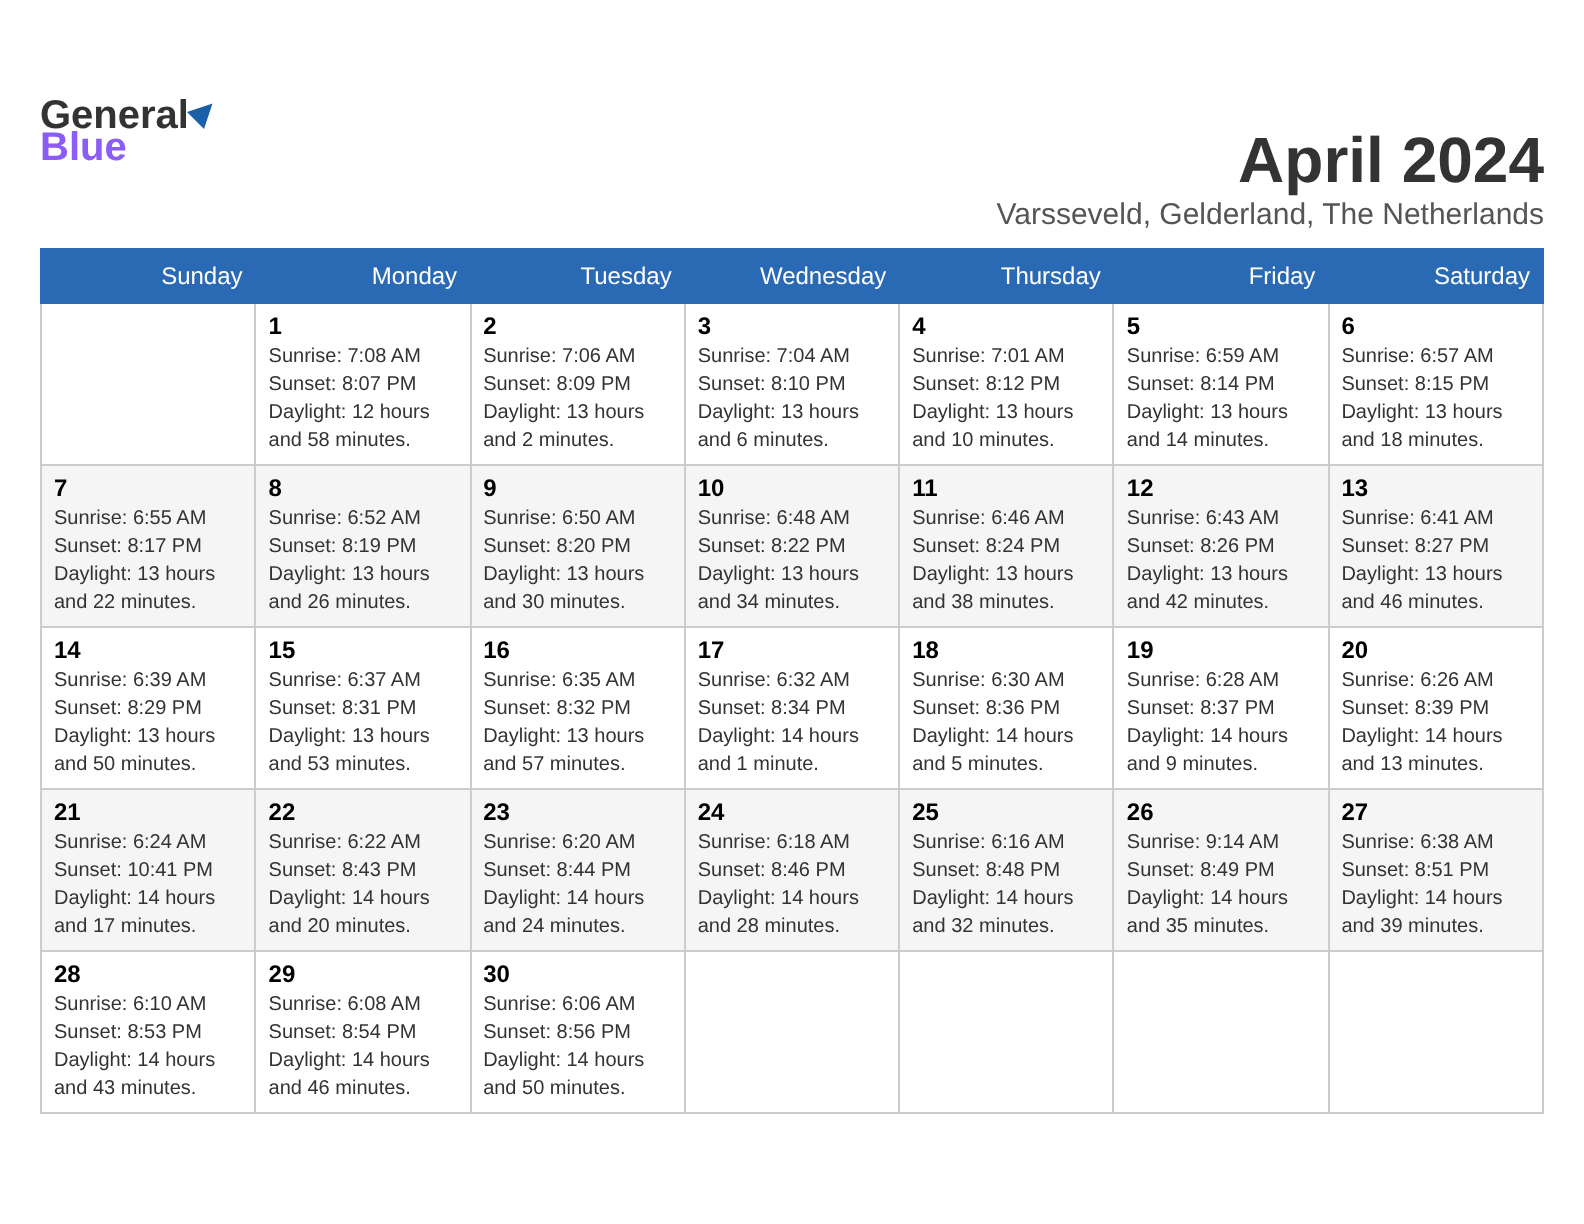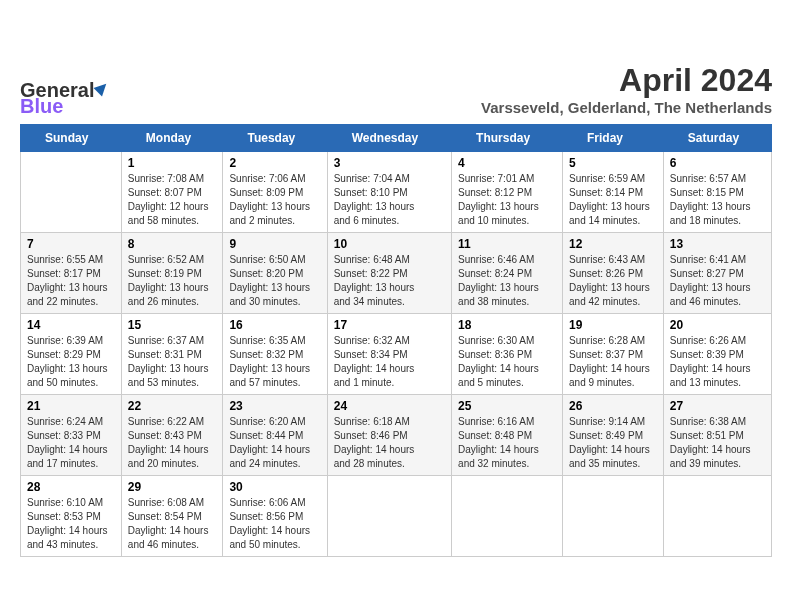--- a/index.html
+++ b/index.html
@@ -6,50 +6,49 @@
     body {
       font-family: Arial, sans-serif;
       background: #fff;
       width: 792px;
       min-height: 612px;
       padding: 16px 20px 16px 20px;
     }
     .header-area {
       display: flex;
       justify-content: space-between;
-      align-items: flex-end;
+      align-items: center;
       margin-bottom: 8px;
     }
     .title-area {
       text-align: right;
       margin-top: 46px;
     }
     .title-month {
       font-size: 32px;
       font-weight: bold;
       color: #333;
     }
     .title-location {
       font-size: 15px;
       color: #555;
-      font-weight: bold;
     }
     table {
       width: 100%;
       border-collapse: collapse;
       font-size: 11px;
     }
     thead tr {
       background-color: #2a6ab5;
       color: #fff;
     }
     thead th {
-      padding: 6px 24px;
-      text-align: left;
-      font-weight: bold;
+      padding: 6px 6px;
+      text-align: right;
+      font-weight: normal;
       font-size: 12px;
       border: 1px solid #2a6ab5;
     }
     tbody tr {
       vertical-align: top;
     }
     tbody td {
       border: 1px solid #ccc;
       padding: 4px 6px;
       min-height: 80px;
@@ -200,21 +199,21 @@
           <div class="day-info"><span>Sunrise: 6:28 AM</span><br><span>Sunset: 8:37 PM</span><br><span>Daylight: 14 hours</span><br><span>and 9 minutes.</span></div>
         </td>
         <td>
           <span class="day-num">20</span>
           <div class="day-info"><span>Sunrise: 6:26 AM</span><br><span>Sunset: 8:39 PM</span><br><span>Daylight: 14 hours</span><br><span>and 13 minutes.</span></div>
         </td>
       </tr>
       <tr>
         <td>
           <span class="day-num">21</span>
-          <div class="day-info"><span>Sunrise: 6:24 AM</span><br><span>Sunset: 8:33 PM</span><br><span>Daylight: 14 hours</span><br><span>and 17 minutes.</span></div>
+          <div class="day-info"><span>Sunrise: 6:24 AM</span><br><span>Sunset: 10:41 PM</span><br><span>Daylight: 14 hours</span><br><span>and 17 minutes.</span></div>
         </td>
         <td>
           <span class="day-num">22</span>
           <div class="day-info"><span>Sunrise: 6:22 AM</span><br><span>Sunset: 8:43 PM</span><br><span>Daylight: 14 hours</span><br><span>and 20 minutes.</span></div>
         </td>
         <td>
           <span class="day-num">23</span>
           <div class="day-info"><span>Sunrise: 6:20 AM</span><br><span>Sunset: 8:44 PM</span><br><span>Daylight: 14 hours</span><br><span>and 24 minutes.</span></div>
         </td>
         <td>

